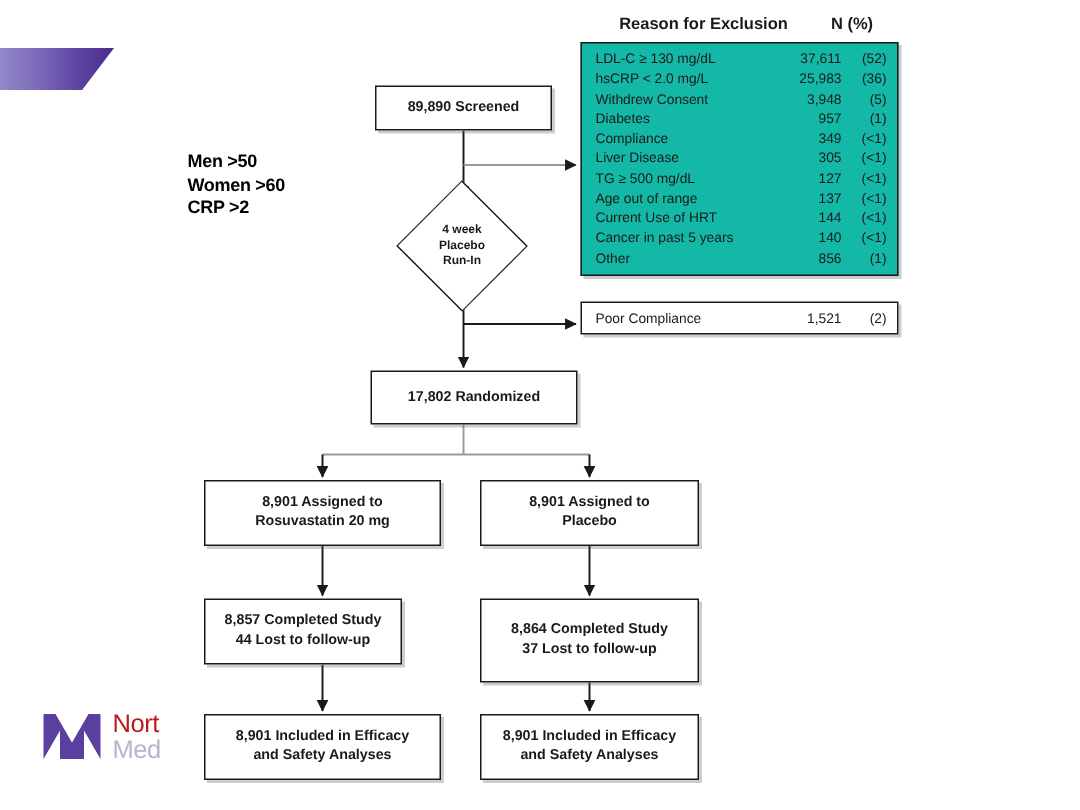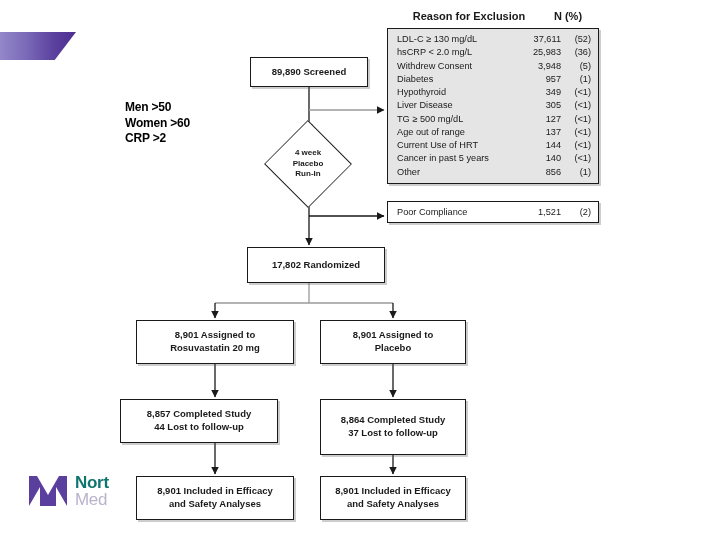--- a/index.html
+++ b/index.html
@@ -41,22 +41,22 @@
     height: 32px;
     flex: none;
   }
   .logo-words {
     display: flex;
     flex-direction: column;
     line-height: 1.02;
   }
   .logo-top {
     font-size: 17px;
-    font-weight: bold;
-    color: #0f766e;
+    font-weight: normal;
+    color: #b91c1c;
     letter-spacing: -0.3px;
   }
   .logo-bottom {
     font-size: 17px;
     font-weight: normal;
     color: #b9b3cc;
     letter-spacing: -0.3px;
   }
 
   
@@ -97,21 +97,21 @@
     line-height: 1.35;
     color: #1a1a1a;
     box-shadow: 2px 2px 0 rgba(90,90,90,0.30);
   }
   .node div { white-space: nowrap; }
 
   #node-screened { left: 250px; top: 57px; width: 118px; height: 30px; }
   #node-randomized { left: 247px; top: 247px; width: 138px; height: 36px; }
   #node-assign-drug { left: 136px; top: 320px; width: 158px; height: 44px; }
   #node-assign-placebo { left: 320px; top: 320px; width: 146px; height: 44px; }
-  #node-complete-drug { left: 120px; top: 399px; width: 158px; height: 44px; }
+  #node-complete-drug { left: 136px; top: 399px; width: 132px; height: 44px; }
   #node-complete-placebo { left: 320px; top: 399px; width: 146px; height: 56px; }
   #node-analysis-drug { left: 136px; top: 476px; width: 158px; height: 44px; }
   #node-analysis-placebo { left: 320px; top: 476px; width: 146px; height: 44px; }
 
   
   .diamond-wrap {
     position: absolute;
     left: 266px;
     top: 133px;
     width: 84px;
@@ -153,21 +153,21 @@
   }
   .excl-header .h-reason { flex: 1; text-align: center; padding-left: 10px; }
   .excl-header .h-n { width: 60px; text-align: center; }
 
   .excl-box {
     position: absolute;
     left: 387px;
     top: 28px;
     width: 212px;
     border: 1.4px solid #1a1a1a;
-    background: #e5e5e5;
+    background: #14b8a6;
     box-sizing: border-box;
     padding: 4px 7px 4px 9px;
     box-shadow: 2px 2px 0 rgba(90,90,90,0.30);
   }
   .excl-row {
     display: flex;
     align-items: baseline;
     font-size: 9.2px;
     line-height: 1.44;
     color: #1a1a1a;
@@ -336,21 +336,21 @@
         <span class="r-label">Withdrew Consent</span>
         <span class="r-n">3,948</span>
         <span class="r-pct">(5)</span>
       </div>
       <div class="excl-row">
         <span class="r-label">Diabetes</span>
         <span class="r-n">957</span>
         <span class="r-pct">(1)</span>
       </div>
       <div class="excl-row">
-        <span class="r-label">Hypothyroid</span>
+        <span class="r-label">Compliance</span>
         <span class="r-n">349</span>
         <span class="r-pct">(&lt;1)</span>
       </div>
       <div class="excl-row">
         <span class="r-label">Liver Disease</span>
         <span class="r-n">305</span>
         <span class="r-pct">(&lt;1)</span>
       </div>
       <div class="excl-row">
         <span class="r-label">TG ≥ 500 mg/dL</span>

